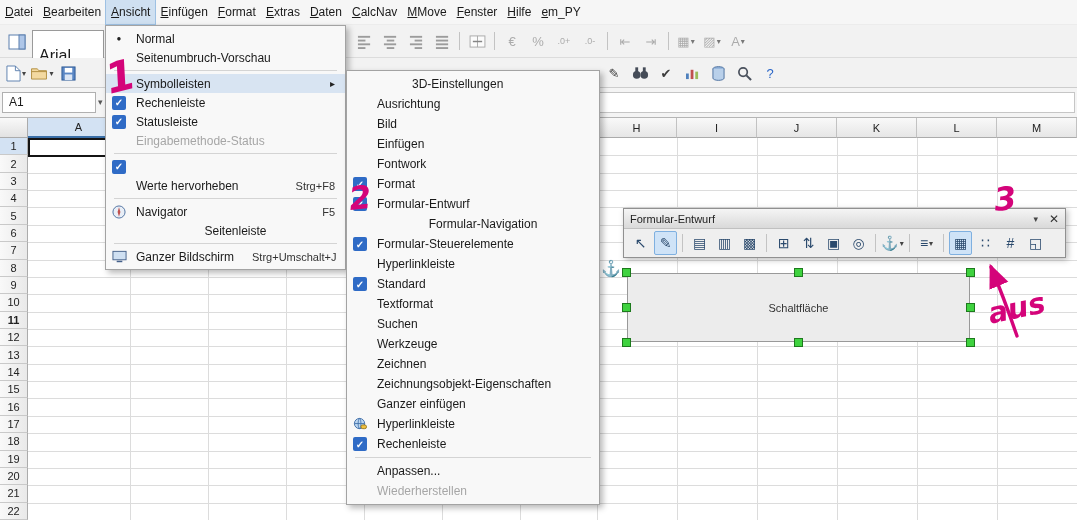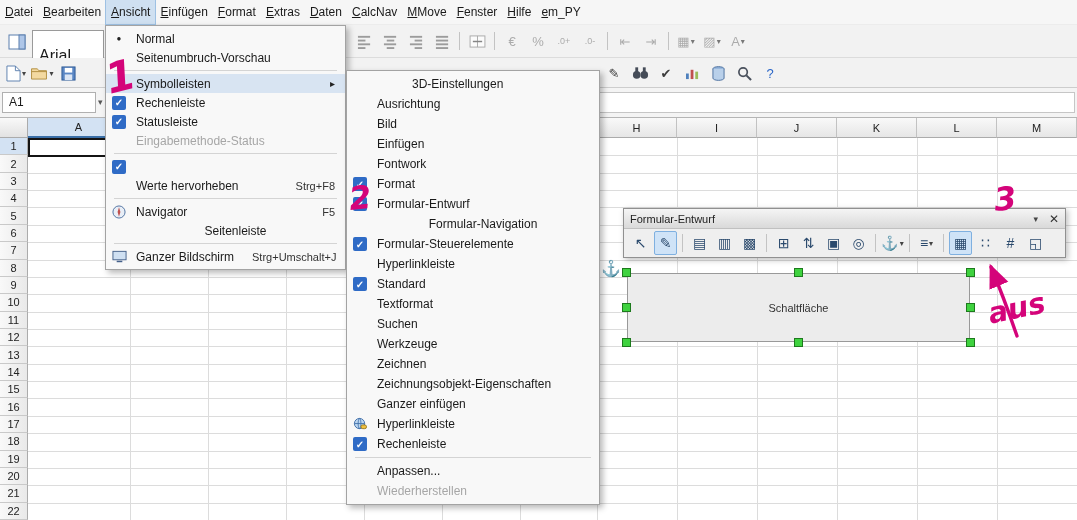--- a/index.html
+++ b/index.html
@@ -303,21 +303,21 @@
       <div class="rhcell abs" style="top: 224.82px; height: 17.364px;">6</div>
       <div class="hline abs" style="top: 242.184px;"></div>
       <div class="rhcell abs" style="top: 242.184px; height: 17.364px;">7</div>
       <div class="hline abs" style="top: 259.548px;"></div>
       <div class="rhcell abs" style="top: 259.548px; height: 17.364px;">8</div>
       <div class="hline abs" style="top: 276.912px;"></div>
       <div class="rhcell abs" style="top: 276.912px; height: 17.364px;">9</div>
       <div class="hline abs" style="top: 294.276px;"></div>
       <div class="rhcell abs" style="top: 294.276px; height: 17.364px;">10</div>
       <div class="hline abs" style="top: 311.64px;"></div>
-      <div class="rhcell abs" style="top: 311.64px; height: 17.364px;">11</div>
+      <div class="rhcell abs" style="top: 311.64px; height: 17.364px; font-weight: bold;">11</div>
       <div class="hline abs" style="top: 329.004px;"></div>
       <div class="rhcell abs" style="top: 329.004px; height: 17.364px;">12</div>
       <div class="hline abs" style="top: 346.368px;"></div>
       <div class="rhcell abs" style="top: 346.368px; height: 17.364px;">13</div>
       <div class="hline abs" style="top: 363.732px;"></div>
       <div class="rhcell abs" style="top: 363.732px; height: 17.364px;">14</div>
       <div class="hline abs" style="top: 381.096px;"></div>
       <div class="rhcell abs" style="top: 381.096px; height: 17.364px;">15</div>
       <div class="hline abs" style="top: 398.46px;"></div>
       <div class="rhcell abs" style="top: 398.46px; height: 17.364px;">16</div>

